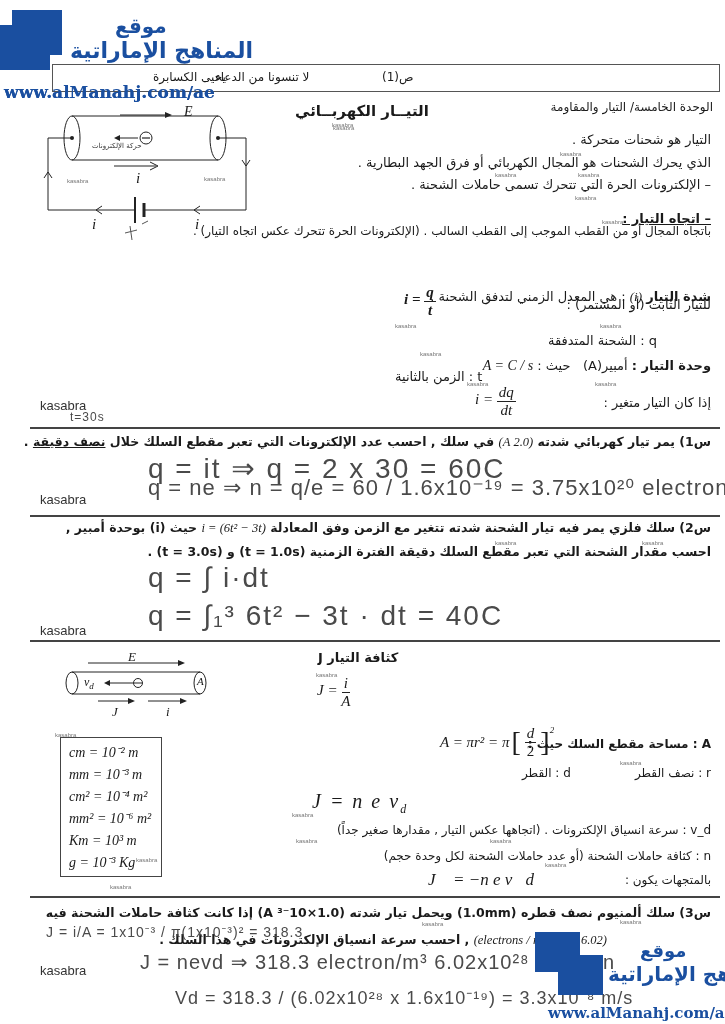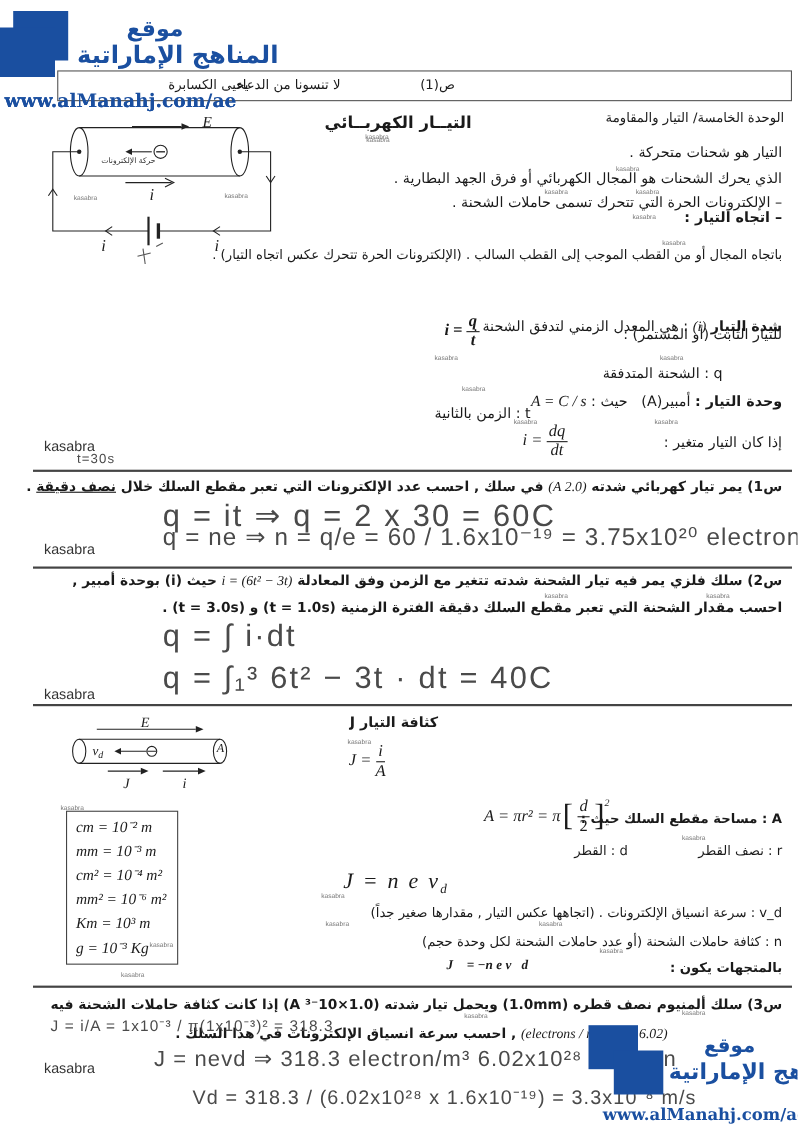--- a/index.html
+++ b/index.html
@@ -88,21 +88,21 @@
 <div class="abs wm" style="left:204px; top:176px;">kasabra</div>
 
 <div class="abs wm" style="left:333px; top:125px;">kasabra</div>
 <div class="abs ar" style="right:14px; top:132px;">التيار هو شحنات متحركة .</div>
 <div class="abs wm" style="left:560px; top:151px;">kasabra</div>
 <div class="abs ar" style="right:14px; top:155px;">الذي يحرك الشحنات هو المجال الكهربائي أو فرق الجهد البطارية .</div>
 <div class="abs wm" style="left:495px; top:172px;">kasabra</div>
 <div class="abs wm" style="left:578px; top:172px;">kasabra</div>
 <div class="abs ar" style="right:14px; top:177px;">– الإلكترونات الحرة التي تتحرك تسمى حاملات الشحنة .</div>
 <div class="abs wm" style="left:575px; top:195px;">kasabra</div>
-<div class="abs ar bold" style="right:14px; top:191px;">– اتجاه التيار :</div>
+<div class="abs ar bold" style="right:14px; top:211px;text-decoration:underline;">– اتجاه التيار :</div>
 <div class="abs wm" style="left:602px; top:219px;">kasabra</div>
 <div class="abs ar" style="right:14px; top:224px; font-size:12px;">باتجاه المجال أو من القطب الموجب إلى القطب السالب . (الإلكترونات الحرة تتحرك عكس اتجاه التيار) .</div>
 
 <div class="abs ar" style="right:14px; top:256px;margin-top:33px;">
   <span class="bold">شدة التيار</span>
   <span class="math">(i)</span>
   <span>: هي المعدل الزمني لتدفق الشحنة .</span>
 </div>
 
 <div class="abs ar" style="right:14px; top:297px;">للتيار الثابت (أو المستمر) :</div>
@@ -225,22 +225,22 @@
 
 <div class="abs math" style="left:312px; top:790px; font-size:20px; letter-spacing:2px;">
   <span>J = n e v</span><sub style="font-size:12px;">d</sub>
 </div>
 <div class="abs wm" style="left:292px; top:812px;">kasabra</div>
 <div class="abs ar" style="right:14px; top:823px; font-size:12px;">v_d : سرعة انسياق الإلكترونات . (اتجاهها عكس التيار , مقدارها صغير جداً)</div>
 <div class="abs wm" style="left:296px; top:838px;">kasabra</div>
 <div class="abs wm" style="left:490px; top:838px;">kasabra</div>
 <div class="abs ar" style="right:14px; top:849px; font-size:12px;">n : كثافة حاملات الشحنة (أو عدد حاملات الشحنة لكل وحدة حجم)</div>
 <div class="abs wm" style="left:545px; top:862px;">kasabra</div>
-<div class="abs ar" style="right:14px; top:873px; font-size:12px;font-weight:bold;">بالمتجهات يكون :</div>
-<div class="abs math" style="left:406px; top:870px; font-size:12px;font-weight:bold;">J⃗ = −n e v⃗d</div>
+<div class="abs ar" style="right:14px; top:873px; font-size:12px;">بالمتجهات يكون :</div>
+<div class="abs math" style="left:428px; top:870px; font-size:17px;">J⃗ = −n e v⃗d</div>
 <div class="hr" style="left:30px; top:896px; width:690px;"></div>
 
 <div class="abs ar bold" style="right:14px; top:905px; font-size:12.5px;">س3) سلك ألمنيوم نصف قطره (1.0mm) ويحمل تيار شدته (1.0×10⁻³ A) إذا كانت كثافة حاملات الشحنة فيه</div>
 <div class="abs wm" style="left:422px; top:921px;">kasabra</div>
 <div class="abs wm" style="left:620px; top:919px;">kasabra</div>
 <div class="abs ar bold" style="right:118px; top:932px; font-size:12.5px;">
   <span class="math" style="font-weight:normal;">(6.02 ×10²⁸ electrons / m³)</span>
   <span>, احسب سرعة انسياق الإلكترونات في هذا السلك .</span>
 </div>
 <div class="abs hand" style="left:22px; top:922px; font-size:14px; letter-spacing:1px;margin-left:24px;">J = i/A = 1x10⁻³ / π(1x10⁻³)² = 318.3</div>

